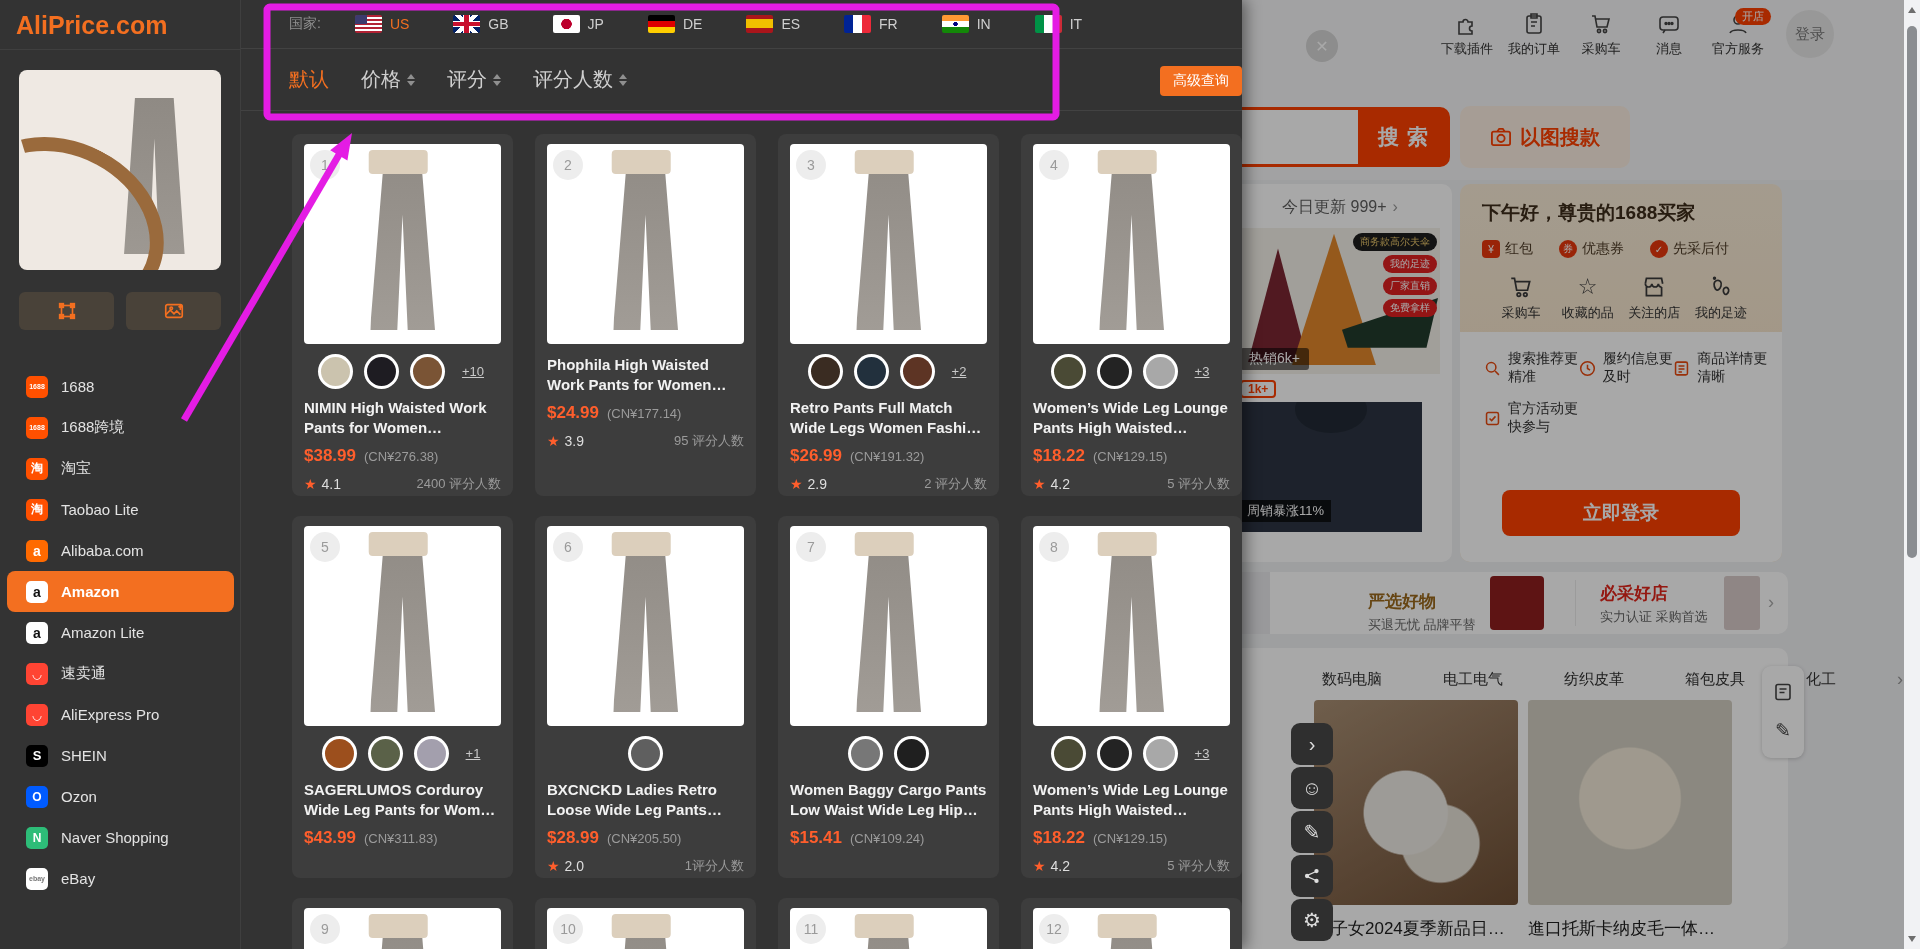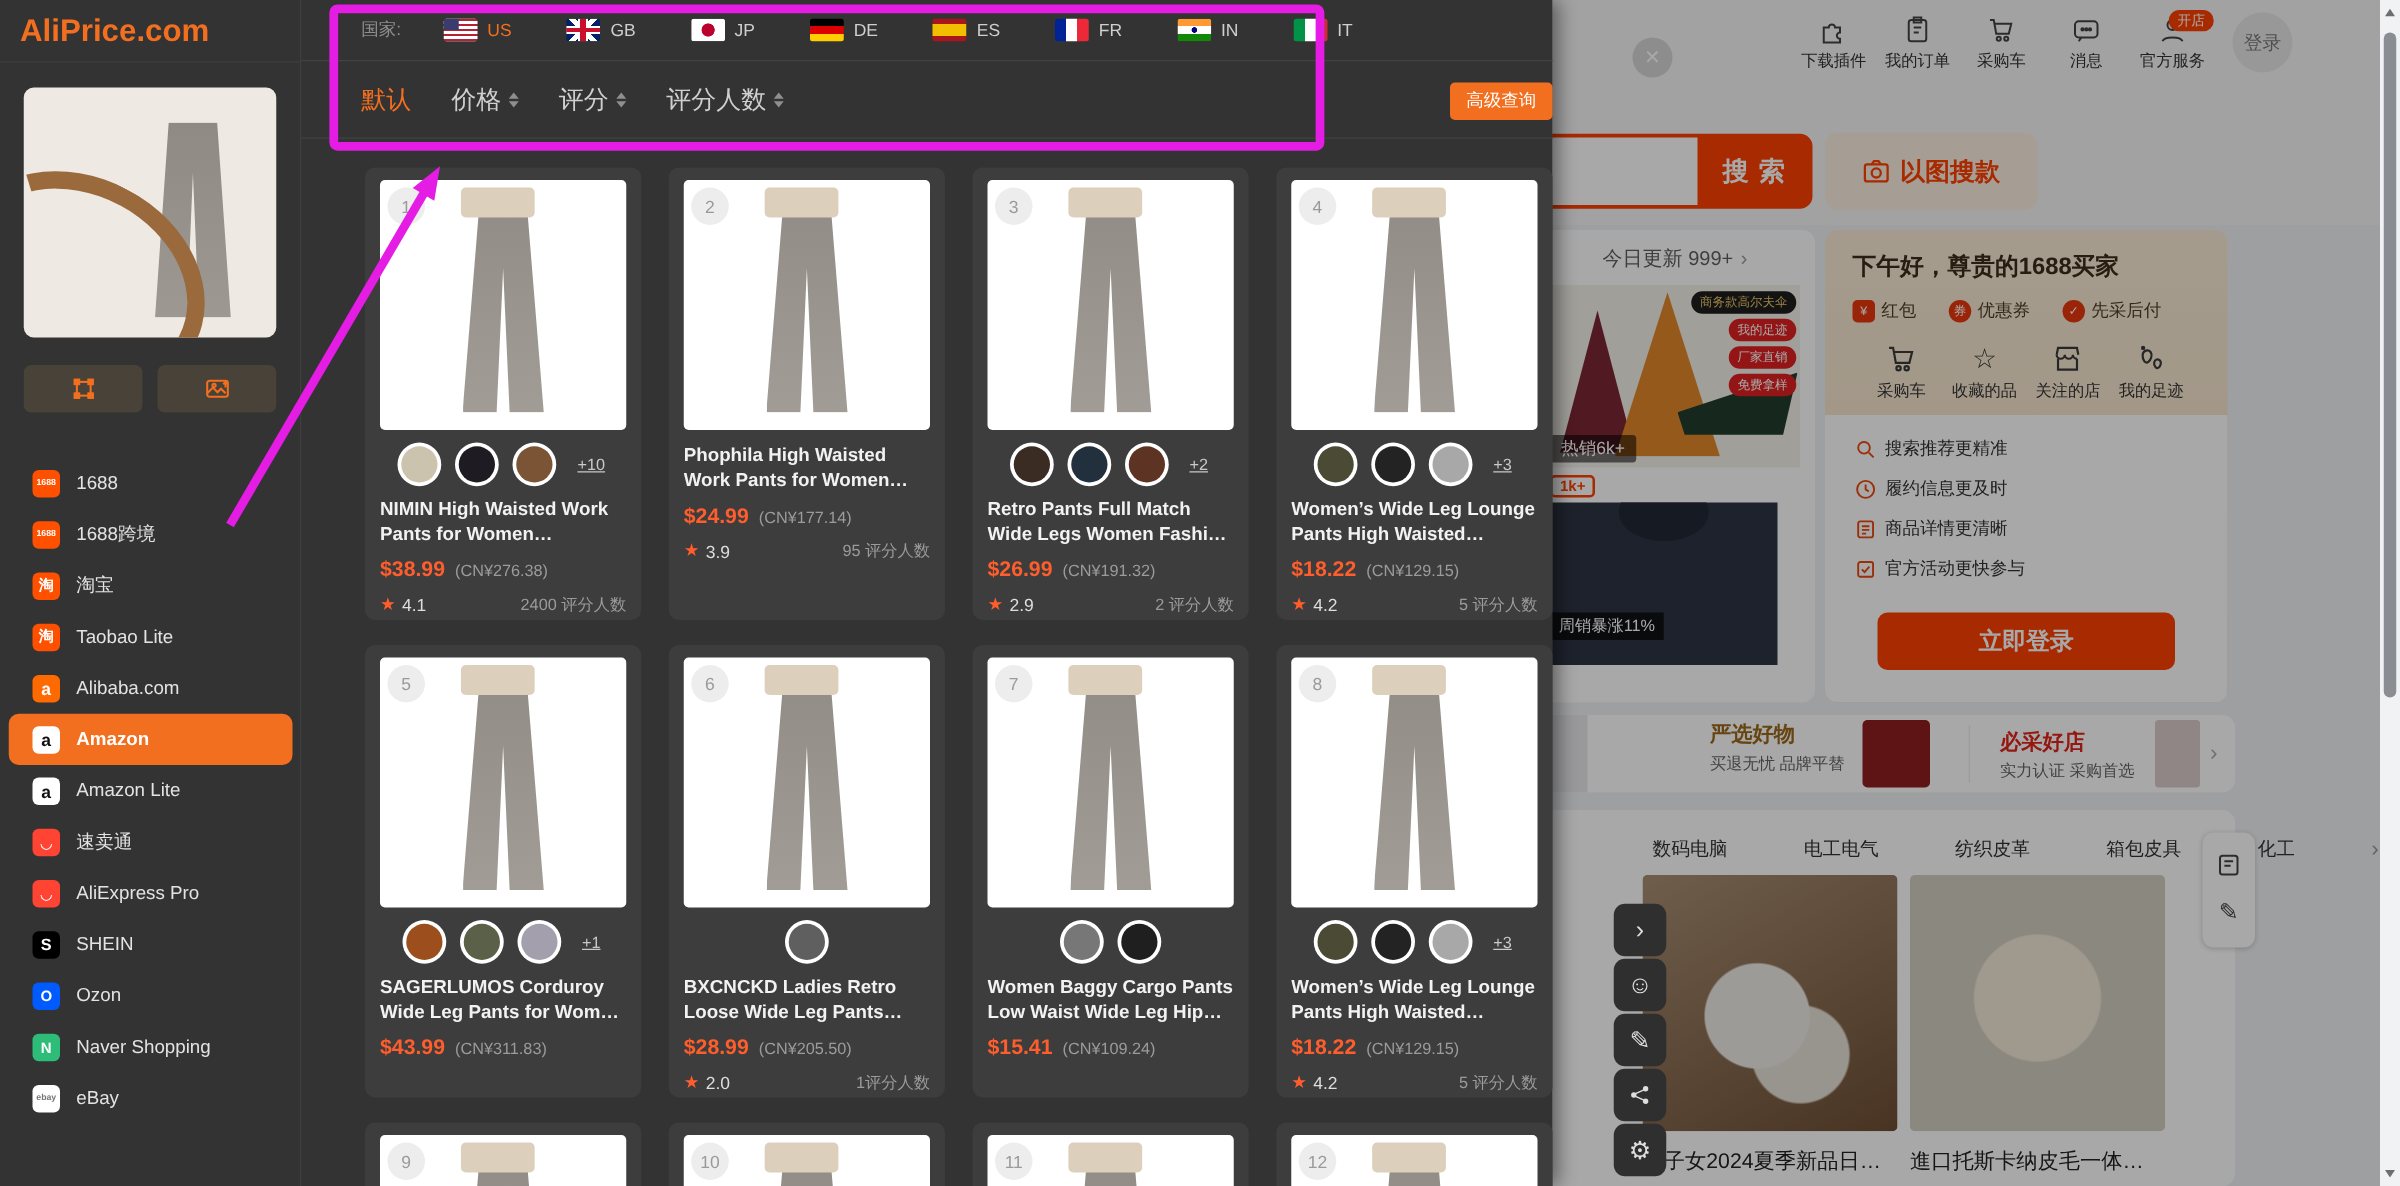--- a/index.html
+++ b/index.html
@@ -38,46 +38,46 @@
   .um3 { right:1%; top:48%; width:48%; height:34%; background:#223c2d; clip-path:polygon(0 64%,100% 0,88% 100%,6% 100%); }
   #umb-pills { position:absolute; right:3px; top:5px; display:flex; flex-direction:column; gap:4px; align-items:flex-end; }
   .pill-dark { background:#1d1d1d; color:#e8c56a; font-size:10px; padding:2px 7px; border-radius:9px; }
   .pill-red  { background:#e02020; color:#fff; font-size:10px; padding:2px 7px; border-radius:9px; }
   #hot-label { position:absolute; left:0; bottom:4px; background:rgba(0,0,0,.55); color:#fff; font-size:14px;
     padding:2px 9px; border-radius:3px; }
   #badge-1k { position:absolute; left:12px; top:196px; border:2px solid #ff4000; color:#ff4000; background:#fff;
     font-size:12px; font-weight:bold; padding:0 6px; border-radius:4px; }
   #jacket { position:absolute; left:12px; top:218px; width:182px; height:130px; background:#2d3543; overflow:hidden; }
   #jacket::before { content:""; position:absolute; left:30%; top:-12%; width:40%; height:36%; border-radius:50%; background:#222a36; }
-  #weekly-label { position:absolute; left:0; bottom:20px; background:rgba(0,0,0,.68); color:#fff; font-size:13px; padding:2px 7px; }
+  #weekly-label { position:absolute; left:0; bottom:10px; background:rgba(0,0,0,.68); color:#fff; font-size:13px; padding:2px 7px; }
 
   #login-card { position:absolute; left:1460px; top:184px; width:322px; height:378px; border-radius:10px;
     background:linear-gradient(#f9ecd8,#f3dec0); overflow:hidden; }
   #greeting { padding:16px 0 0 22px; font-size:19px; font-weight:bold; color:#3d2d1b; }
   #perks { display:flex; gap:26px; padding:14px 0 0 22px; }
   .perk { display:flex; align-items:center; gap:5px; font-size:14px; color:#4f3d28; }
   .perk-ic { width:18px; height:18px; border-radius:4px; background:#e8380d; color:#fff; font-size:10px;
     display:flex; align-items:center; justify-content:center; }
   .perk-ic.round { border-radius:50%; }
   #quick-links { display:flex; justify-content:space-between; padding:16px 30px 0 30px; }
   .qlink { text-align:center; color:#333; width:62px; }
   .qlink svg, .qlink .qglyph { display:block; margin:0 auto 4px; height:26px; }
   .qglyph { font-size:22px; color:#3a3a3a; line-height:26px; }
   .qlink-label { font-size:13px; }
   #login-white { position:absolute; left:0; right:0; top:148px; bottom:0; background:#fff; }
   #more-title { text-align:center; font-size:18px; font-weight:bold; color:#222; padding-top:20px; }
-  #benefits { display:grid; grid-template-columns:1fr; gap:14px 0; padding:18px 14px 0 24px; }
+  #benefits { display:grid; grid-template-columns:1fr 1fr 1fr; gap:14px 0; padding:18px 14px 0 24px; }
   .benefit { display:flex; align-items:center; gap:7px; font-size:14px; color:#333; }
   .benefit svg { flex:0 0 auto; }
   #login-btn { position:absolute; left:42px; bottom:26px; width:238px; height:46px; background:#ff4000;
     border-radius:8px; color:#fff; font-size:19px; font-weight:bold; display:flex; align-items:center; justify-content:center; }
 
   #strip { position:absolute; left:1228px; top:572px; width:560px; height:62px; background:#fff; border-radius:10px; }
   #strip-img0 { position:absolute; left:0; top:0; width:42px; height:62px; background:#e9e9ec; border-radius:10px 0 0 10px; }
-  #strip-left { position:absolute; left:140px; top:4px; }
+  #strip-left { position:absolute; left:140px; top:18px; }
   #strip-left .t { font-size:17px; font-weight:bold; color:#9b6a1d; }
   #strip-left .s { font-size:13px; color:#666; margin-top:3px; }
   #strip-img1 { position:absolute; left:262px; top:4px; width:54px; height:54px; background:#8f1f1f; border-radius:4px; }
   #strip-div { position:absolute; left:347px; top:8px; width:1px; height:46px; background:#ececec; }
   #strip-right { position:absolute; left:372px; top:10px; }
   #strip-right .t { font-size:17px; font-weight:bold; color:#e1251b; }
   #strip-right .s { font-size:13px; color:#666; margin-top:3px; }
   #strip-img2 { position:absolute; left:496px; top:4px; width:36px; height:54px; background:#d9cbca; border-radius:3px; }
   #strip-chev { position:absolute; right:14px; top:20px; color:#aaa; font-size:18px; }
 

